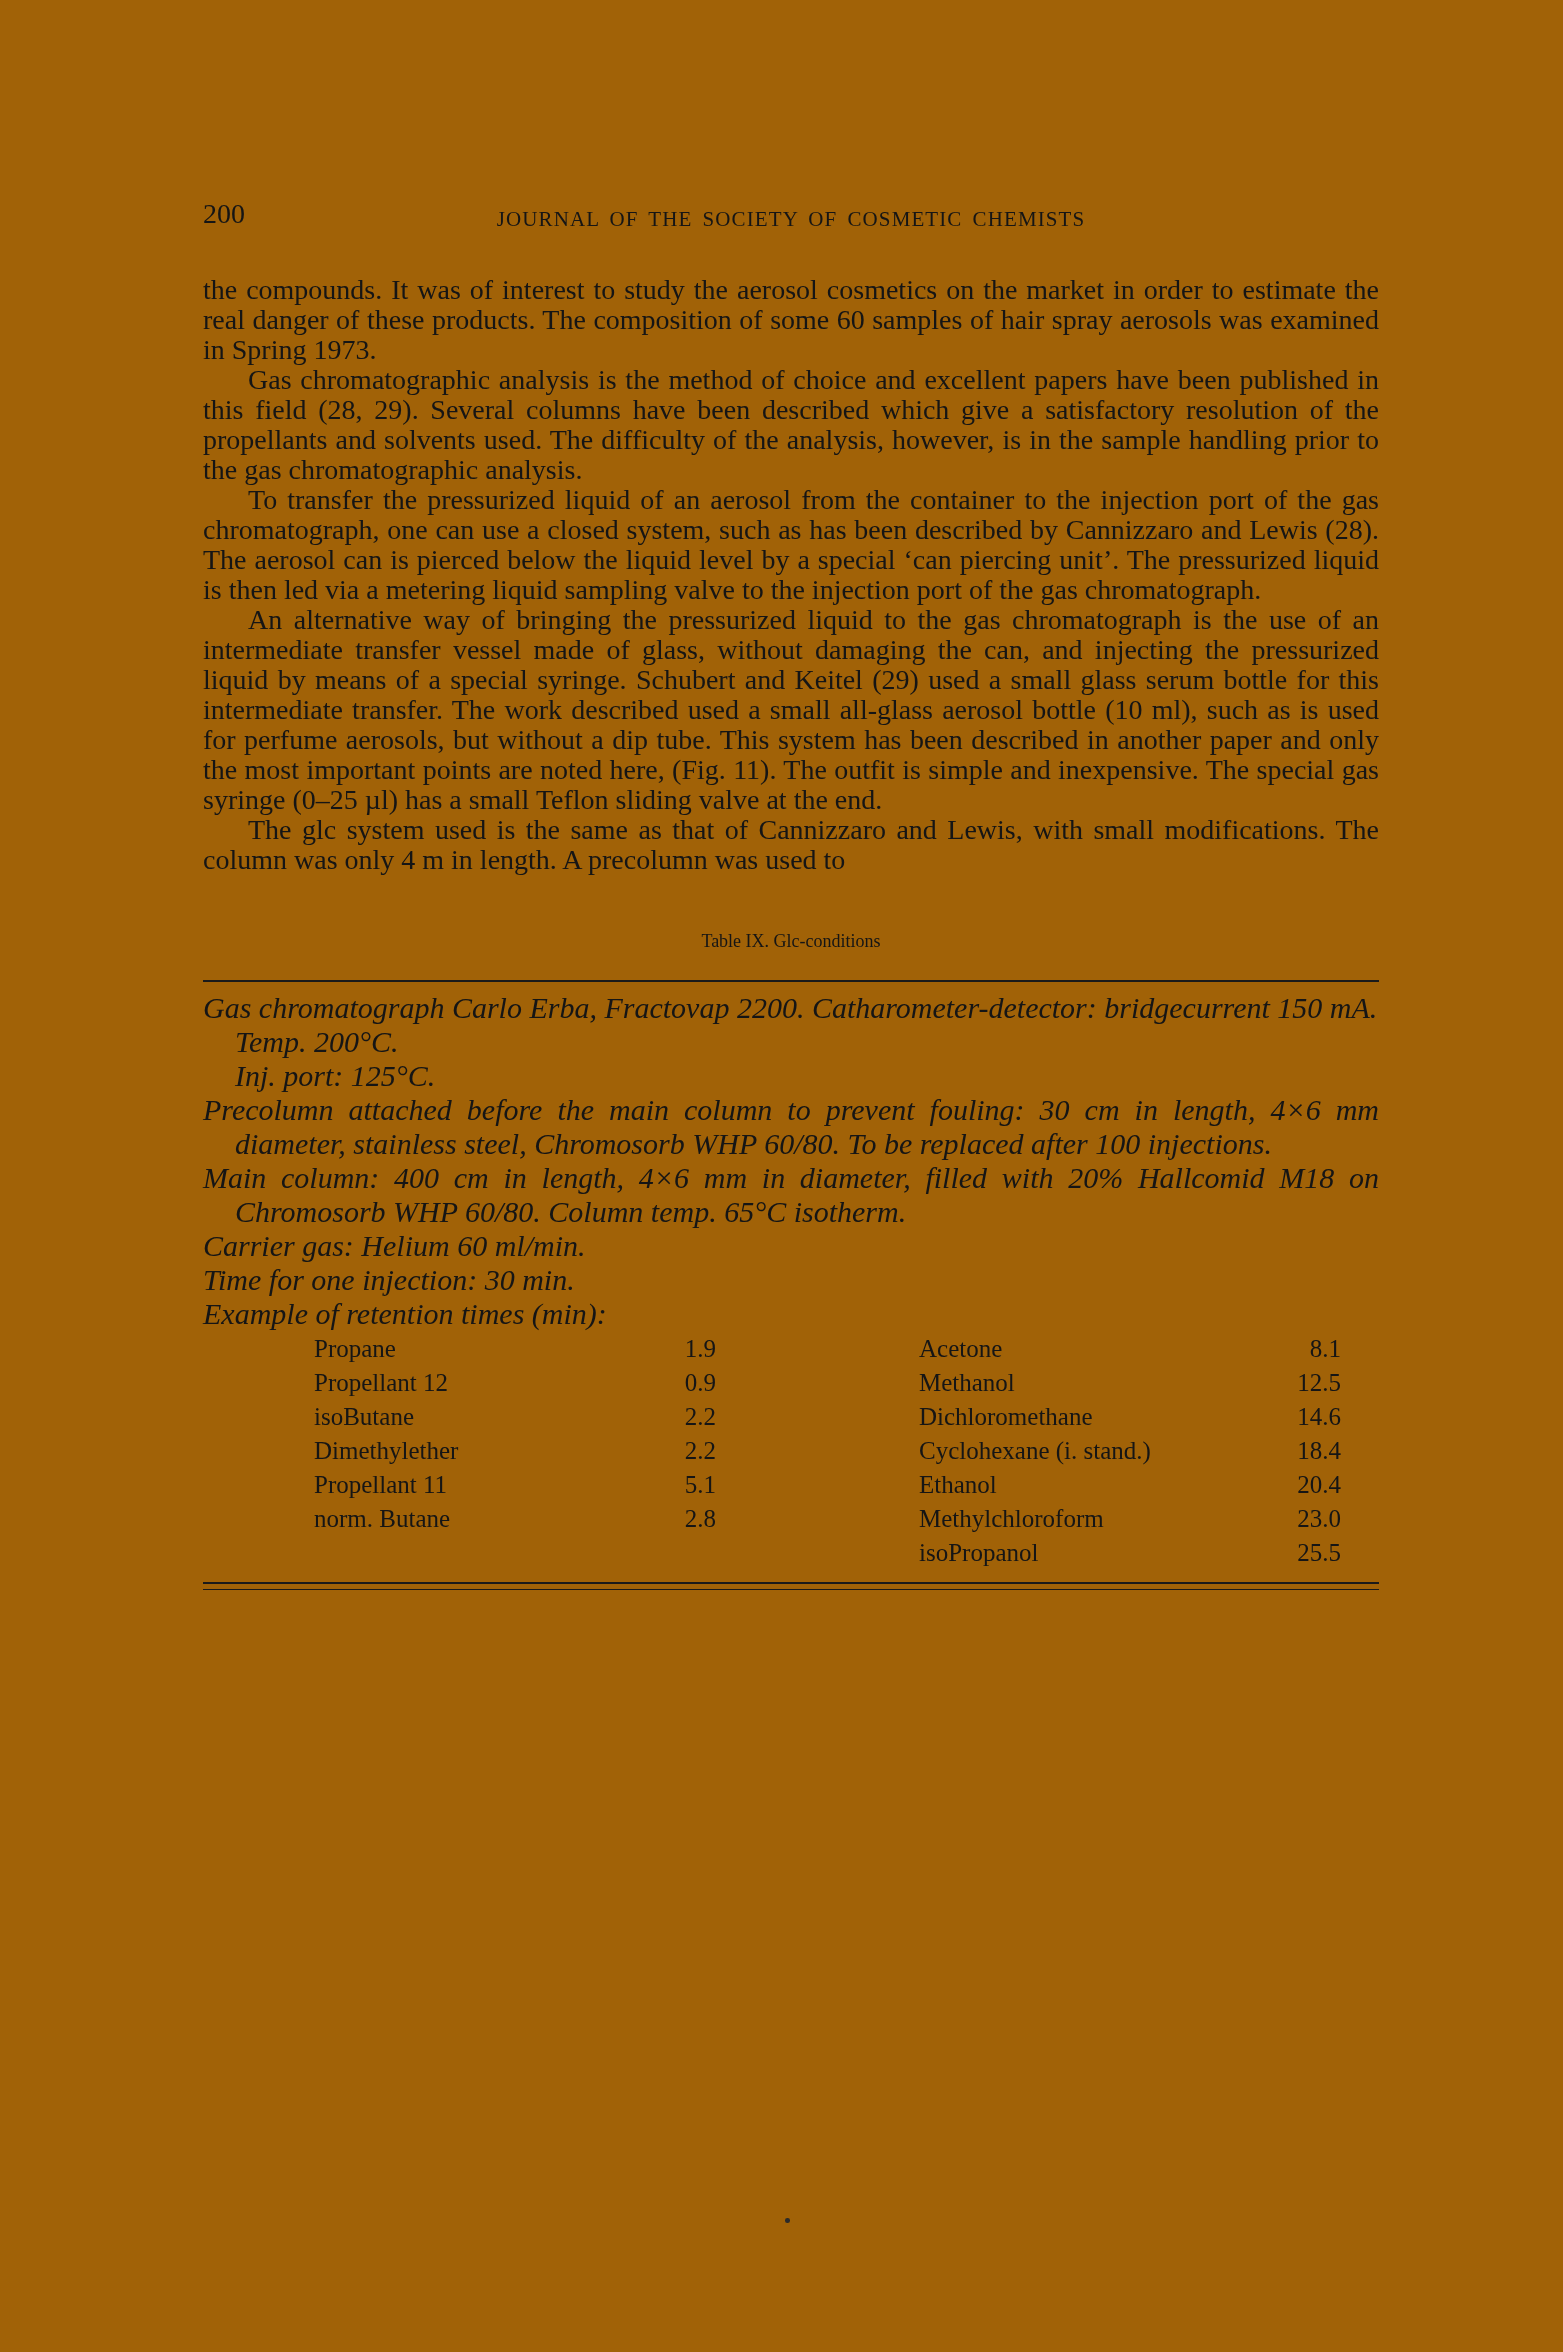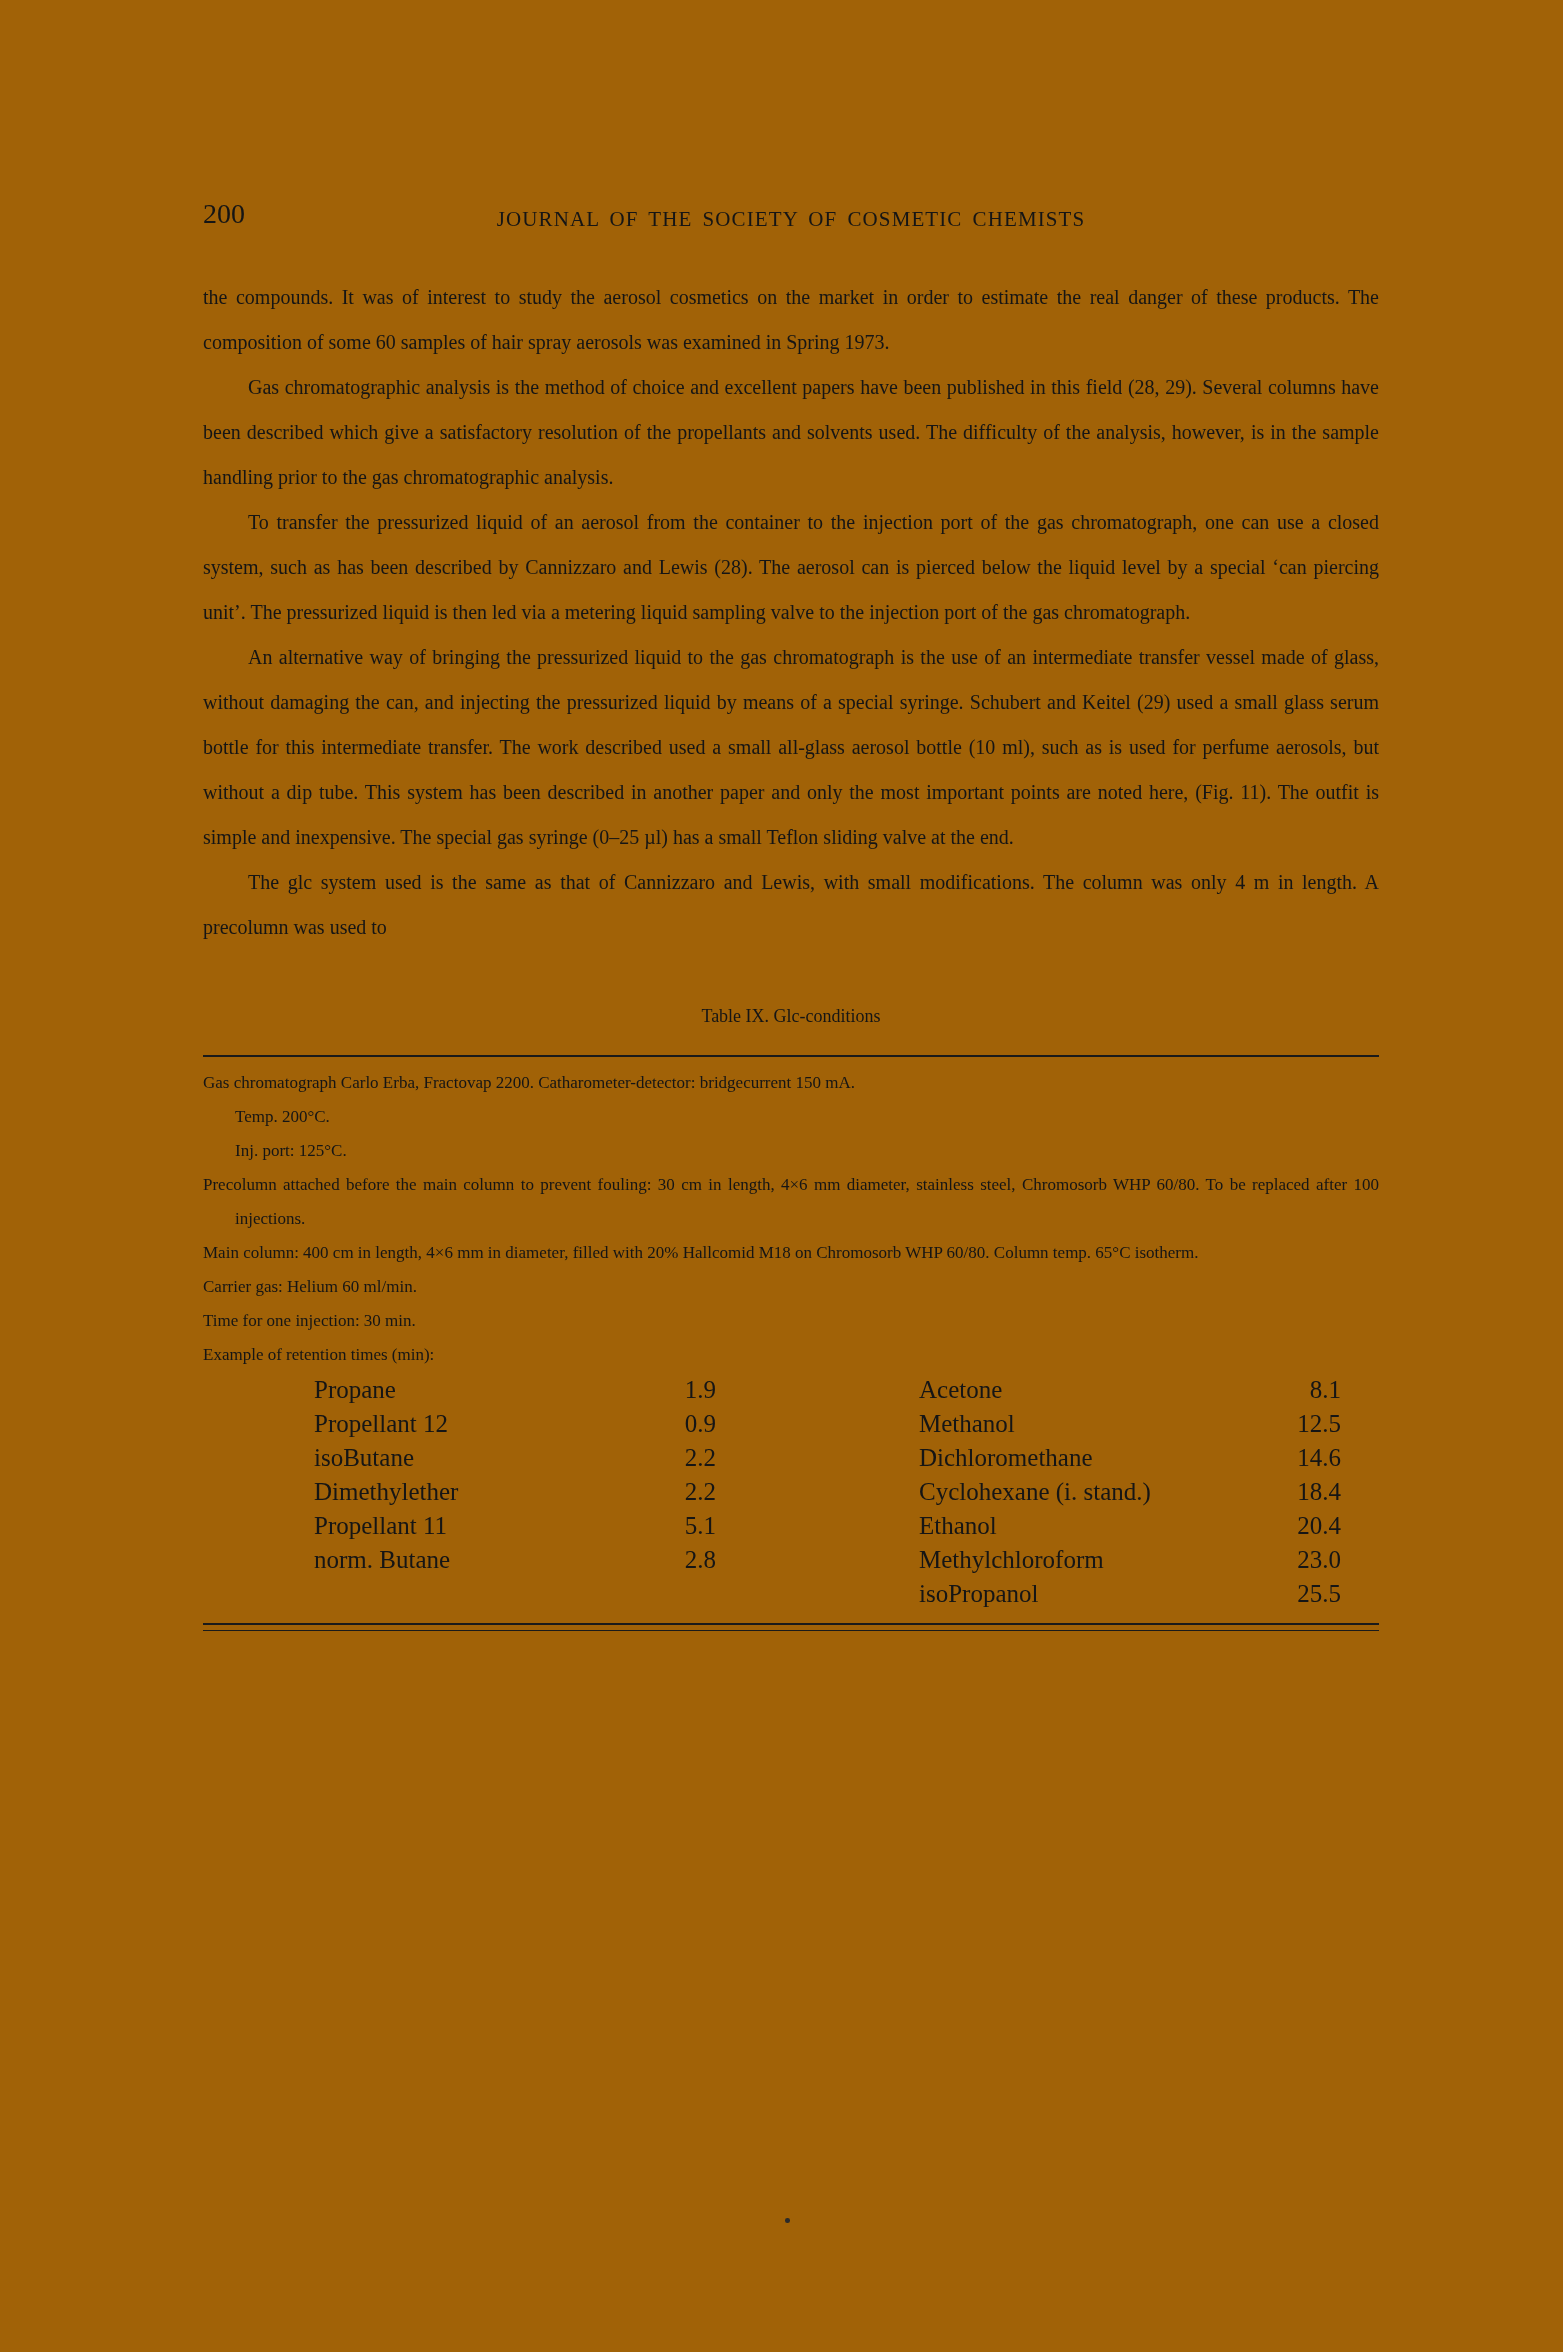--- a/index.html
+++ b/index.html
@@ -31,39 +31,40 @@
     font-size: 28px;
   }
   .journal-title {
     text-align: center;
     font-size: 21px;
     letter-spacing: 1.1px;
     word-spacing: 3.8px;
     padding-top: 5.7px;
   }
   .body-text {
-    font-size: 20px;
-    line-height: 45px;
+    font-size: 28px;
+    line-height: 30px;
     text-align: justify;
   }
   .body-text p { text-indent: 45px; }
   .body-text p.no-indent { text-indent: 0; }
   .caption {
     margin-top: 56px;
     text-align: center;
     font-size: 18px;
   }
   .glc-table { margin-top: 28px; }
   .rule { height: 0; border-top: 2.8px solid #1a1a1a; }
   .rule.thin { border-top: 1.9px solid #1a1a1a; }
   .rule-gap { height: 5.7px; }
   .t-lines {
     padding: 8.5px 0 1.9px 0;
-    font-size: 17px;
+    font-size: 30px;
     line-height: 34px;
+    font-style: italic;
   }
   .t-line.hang {
     padding-left: 32px;
     text-indent: -32px;
     text-align: justify;
   }
   .t-line.sub { padding-left: 32px; }
   .ret-rows {
     margin-left: 111px;
     margin-bottom: 11.4px;

